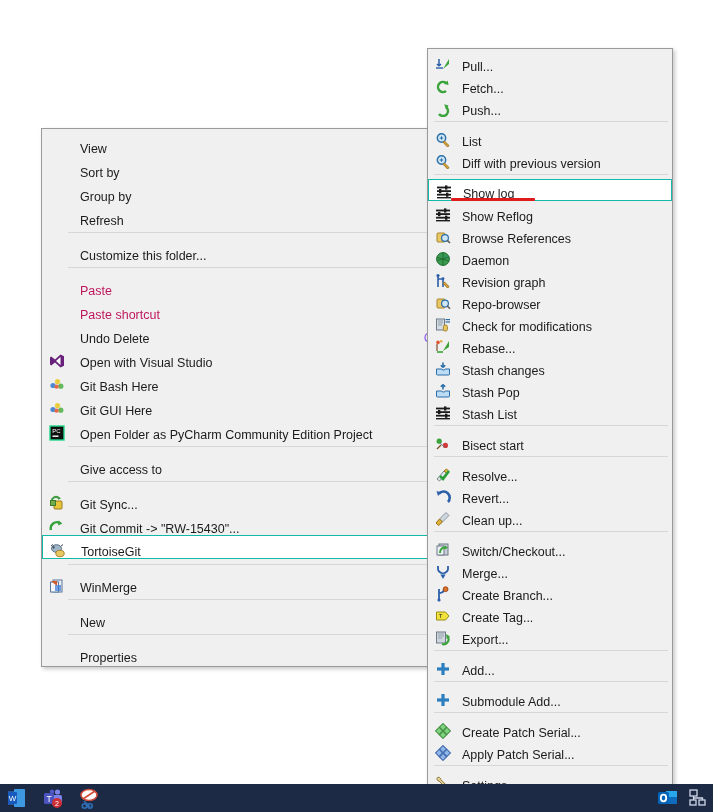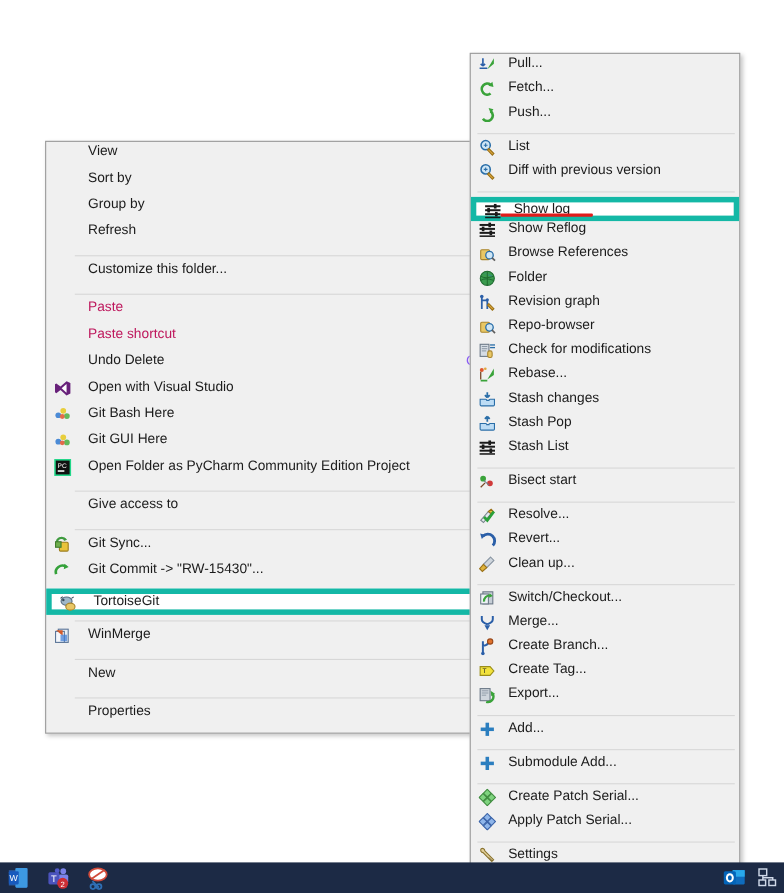--- a/index.html
+++ b/index.html
@@ -27,31 +27,31 @@
     background:#f0f0f0;
     border:1px solid #9a9a9a;
     box-shadow: 2px 2px 4px rgba(0,0,0,0.22);
     font-size:12.5px;
     color:#1b1b1b;
     box-sizing:border-box;
     padding:2px 0;
   }
   .mi {
     position:relative;
-    display:flex; align-items:flex-start;
+    display:flex; align-items:flex-end;
     height:22px;
     padding:0 6px 0 4px;
     white-space:nowrap;
     box-sizing:border-box;
   }
   .mi .ic { width:22px; min-width:22px; height:16px; display:flex; align-items:center; justify-content:center; }
   .mi .lbl { padding-left:8px; flex:1; line-height:1; }
   .mi .acc { color:#8b5cf6; padding-left:18px; font-size:12.5px; }
   .mi.disabled .lbl { color:#be185d; }
-  .mi.hl { background:#ffffff; border:5px solid #14b8a6; box-shadow:0 0 0 0 #fff; }
+  .mi.hl { background:#ffffff; border:1px solid #14b8a6; box-shadow:0 0 0 0 #fff; }
   .arrow { width:12px; height:12px; position:relative; margin-left:6px; }
   .arrow::before{
     content:""; position:absolute; left:2px; top:1px;
     width:6px;height:6px; border-top:1.6px solid #1c4d8f; border-right:1.6px solid #1c4d8f;
     transform:rotate(45deg);
   }
   .sep { height:1px; background:#d7d7d7; margin:4px 2px 4px 2px; }
 
   
   #ctx-left { left:41px; top:128px; width:424px; }
@@ -321,21 +321,21 @@
         <span class="lbl">Browse References</span>
       </div>
       <div class="mi">
         <span class="ic">
           <svg width="16" height="16" viewBox="0 0 16 16">
             <circle cx="8" cy="8" r="6.4" fill="#3a9b4e" stroke="#1f6b30"></circle>
             <path d="M2 6 q4 3 12 0 M2 10 q4 -3 12 0 M8 1.6 v12.8" stroke="#1f6b30" stroke-width="0.9" fill="none"></path>
             <path d="M4 3 q3 2 4 1 q2 3 5 2" fill="#2b7ebf" opacity="0.6"></path>
           </svg>
         </span>
-        <span class="lbl">Folder</span>
+        <span class="lbl">Daemon</span>
       </div>
       <div class="mi">
         <span class="ic">
           <svg width="16" height="16" viewBox="0 0 16 16">
             <path d="M3 14 V3 M3 6 h5 v8" stroke="#2b5fa8" stroke-width="1.6" fill="none"></path>
             <circle cx="3" cy="2.6" r="1.6" fill="#2b5fa8"></circle>
             <circle cx="8" cy="5.6" r="1.4" fill="#2b5fa8"></circle>
             <path d="M9.4 9 L14 13.6 L12.6 15 L8.2 10.4 Z" fill="#e0a83c" stroke="#9a7118"></path>
           </svg>
         </span>

